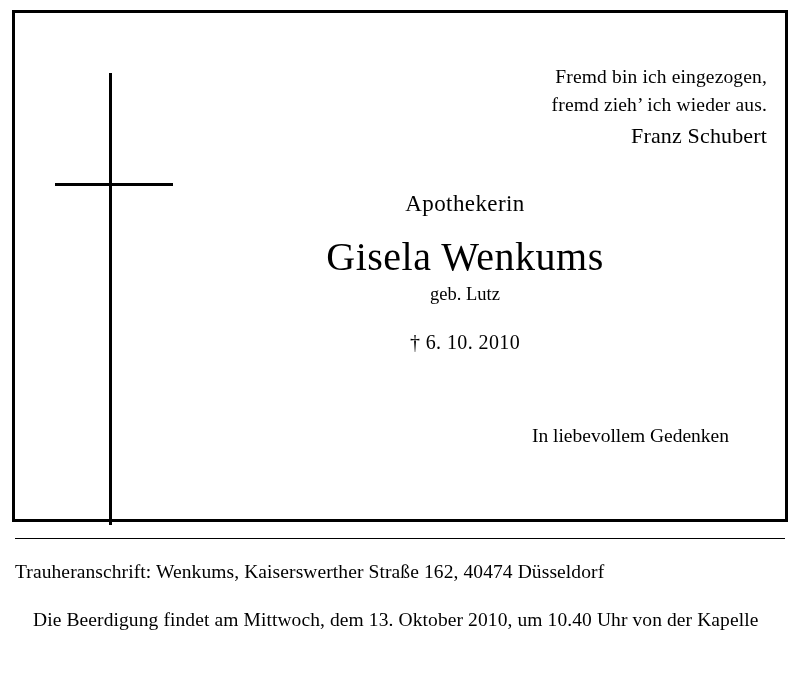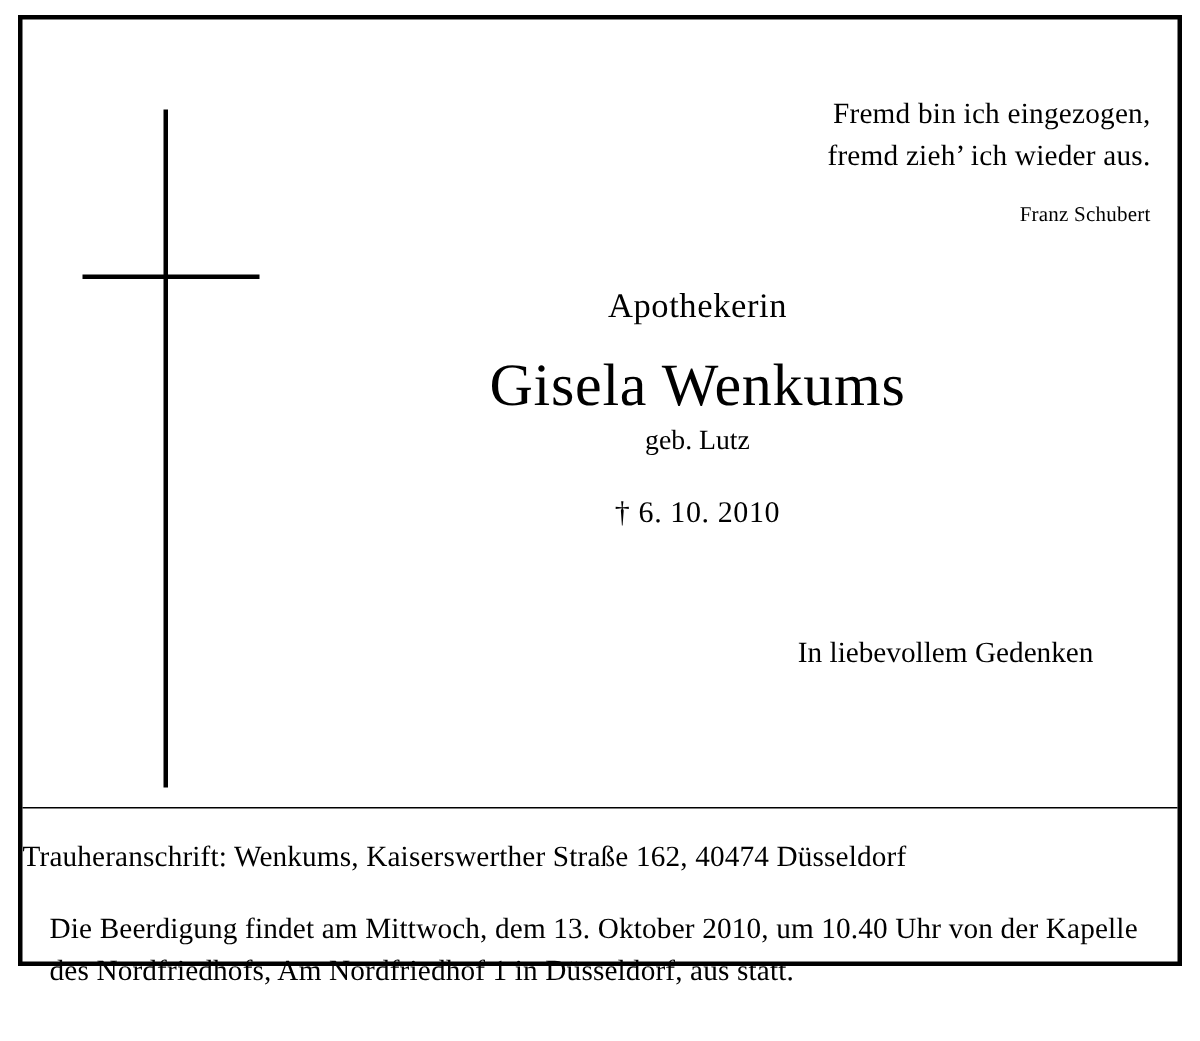--- a/index.html
+++ b/index.html
@@ -12,21 +12,21 @@
     height: 694px;
     font-family: "Liberation Serif", serif;
     color: #000000;
     overflow: hidden;
   }
   .notice {
     position: absolute;
     left: 12px;
     top: 10px;
     width: 776px;
-    height: 634px;
+    height: 512px;
     box-sizing: border-box;
     border: 3px solid #000000;
     background: #ffffff;
   }
   .inner {
     position: relative;
     width: 100%;
     height: 100%;
   }
 
@@ -61,22 +61,21 @@
     right: 18px;
     top: 50px;
     text-align: right;
     font-size: 19.5px;
     line-height: 1.45;
     letter-spacing: 0.15px;
   }
   .quote .line { display: block; white-space: nowrap; }
   .quote .author {
     display: block;
-    margin-top: 14px;
-    font-size: 14px;
+    font-size: 22px;
   }
 
   
   .center-block {
     position: absolute;
     left: 160px;
     right: 30px;
     top: 178px;
     text-align: center;
   }
@@ -173,17 +172,16 @@
     <div class="memorial">
       <div class="remembrance">In liebevollem Gedenken</div>
     </div>
 
     <div class="divider"></div>
 
     <div class="address">Trauheranschrift: Wenkums, Kaiserswerther Straße 162, 40474 Düsseldorf</div>
 
     <div class="funeral">
       <span class="line">Die Beerdigung findet am Mittwoch, dem 13. Oktober 2010, um 10.40 Uhr von der Kapelle</span>
-      <span class="line">des Nordfriedhofs, Am Nordfriedhof 1 in Düsseldorf, aus statt.</span>
     </div>
 
   </div>
 </div>
 
 </body></html>

